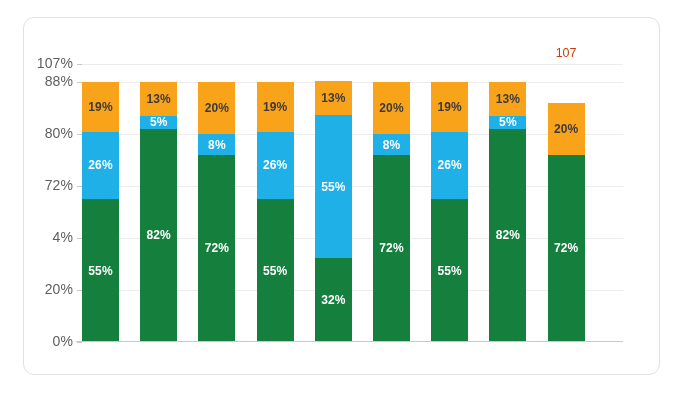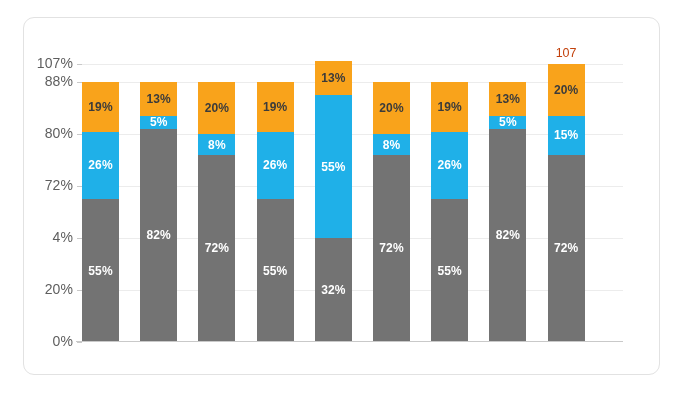--- a/index.html
+++ b/index.html
@@ -107,21 +107,21 @@
     justify-content: center;
     box-sizing: border-box;
   }
   .seg-label {
     font-size: 12px;
     font-weight: 700;
     line-height: 1;
     letter-spacing: .1px;
     white-space: nowrap;
   }
-  .seg-dark  { background: #737373; }
+  .seg-dark  { background: #15803d; }
   .seg-light { background: #1FB0E8; }
   .seg-orng  { background: #F9A31B; }
   .seg-dark  .seg-label { color: #ffffff; }
   .seg-light .seg-label { color: #ffffff; }
   .seg-orng  .seg-label { color: #3b3b3b; }
 
   .bar-total-label {
     position: absolute;
     left: 50%;
     transform: translateX(-50%);
@@ -221,21 +221,21 @@
             <span class="seg-label">55%</span>
           </div>
         </div>
         <div class="bar-column" style="left: 232.8px;">
           <div class="bar-segment seg-orng" style="height: 33.7757px;">
             <span class="seg-label">13%</span>
           </div>
           <div class="bar-segment seg-light" style="height: 142.897px;">
             <span class="seg-label">55%</span>
           </div>
-          <div class="bar-segment seg-dark" style="height: 104px;">
+          <div class="bar-segment seg-dark" style="height: 84px;">
             <span class="seg-label">32%</span>
           </div>
         </div>
         <div class="bar-column" style="left: 291px;">
           <div class="bar-segment seg-orng" style="height: 51.9626px;">
             <span class="seg-label">20%</span>
           </div>
           <div class="bar-segment seg-light" style="height: 20.785px;">
             <span class="seg-label">8%</span>
           </div>
@@ -262,23 +262,20 @@
             <span class="seg-label">5%</span>
           </div>
           <div class="bar-segment seg-dark" style="height: 213.047px;">
             <span class="seg-label">82%</span>
           </div>
         </div>
         <div class="bar-column" style="left: 465.6px;">
           <div class="bar-segment seg-orng" style="height: 51.9626px;">
             <span class="seg-label">20%</span>
           </div>
-          <div class="bar-segment seg-light" style="height: 38.972px;">
-            <span class="seg-label">15%</span>
-          </div>
           <div class="bar-segment seg-dark" style="height: 187.065px;">
             <span class="seg-label">72%</span>
           </div>
           <div class="bar-total-label" style="bottom: 283px;">107</div>
         </div>
       </div>
 
     <div id="axis-baseline"></div>
 
   </div>

